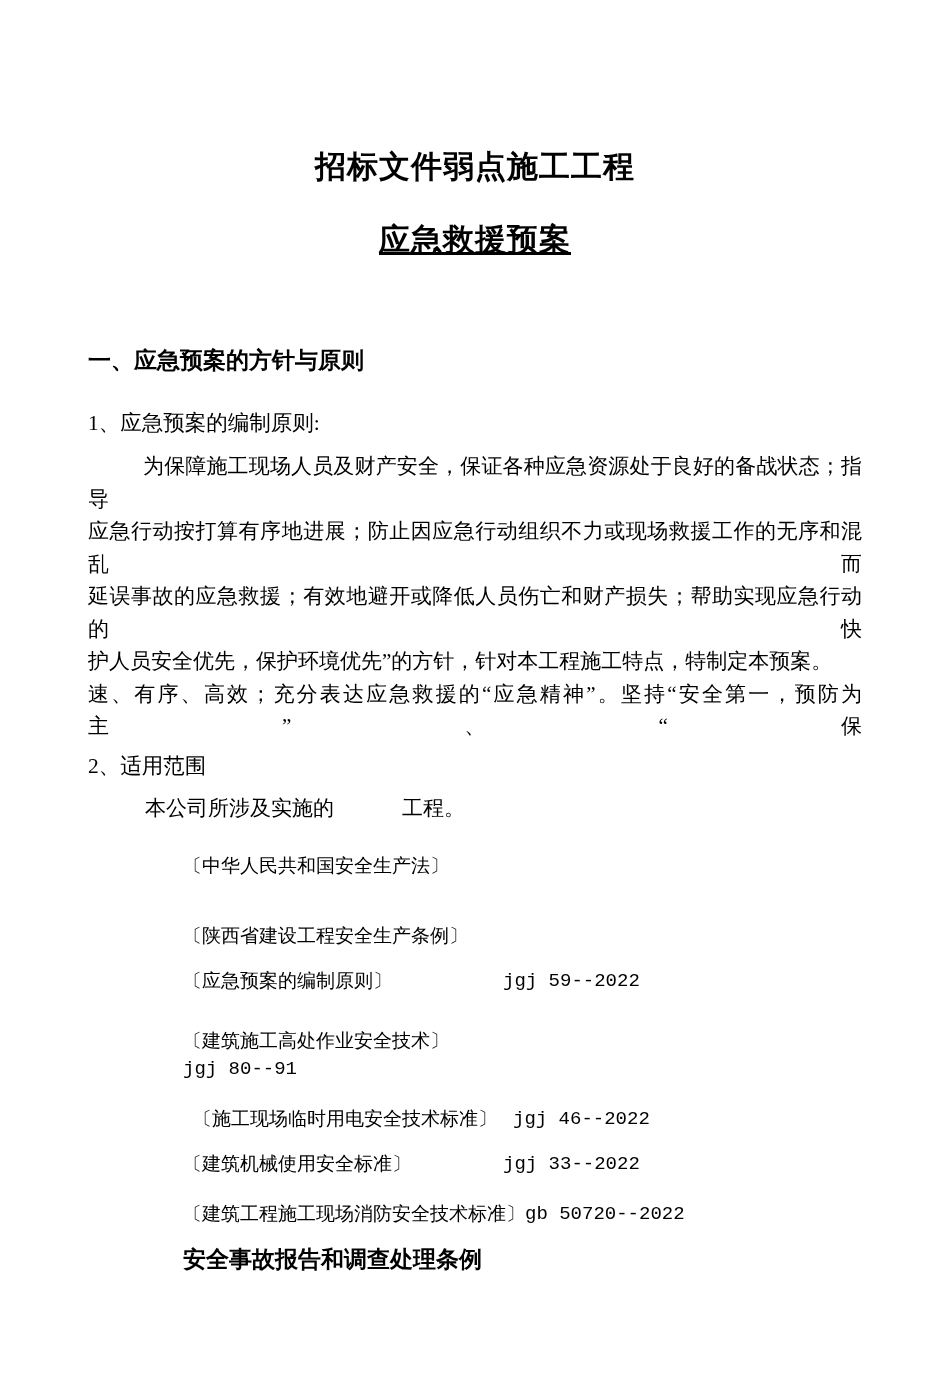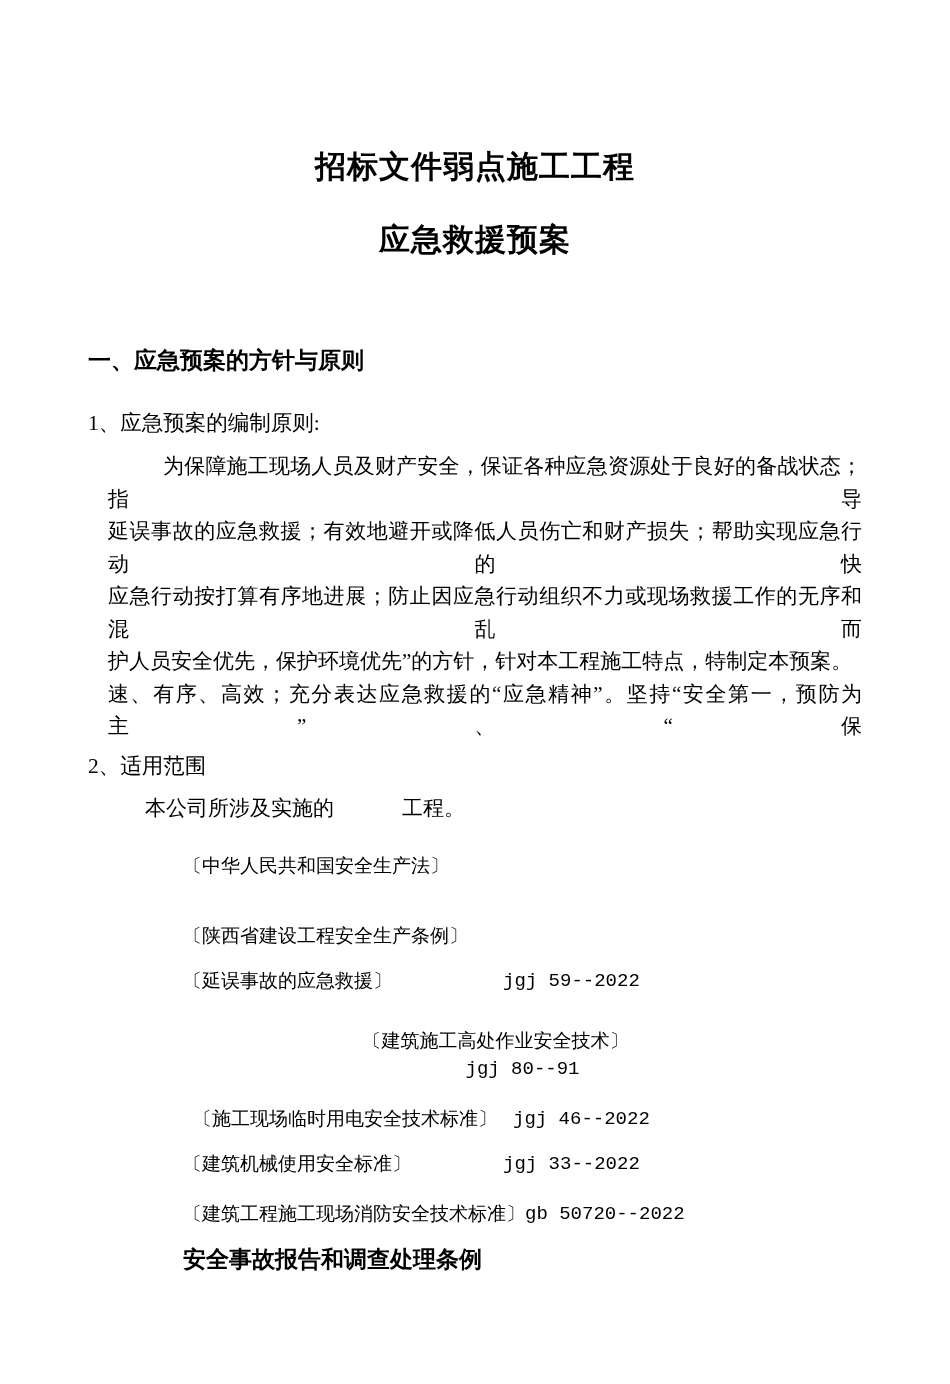--- a/index.html
+++ b/index.html
@@ -24,21 +24,21 @@
   
   .doc-title {
     font-family: "Liberation Sans", "DejaVu Sans", sans-serif;
     font-weight: bold;
     font-size: 31px;
     line-height: 44px;
     text-align: center;
     letter-spacing: 1px;
   }
   .doc-title.first { padding-top: 145px; }
-  .doc-title.second { margin-top: 29px; }
+  .doc-title.second { margin-top: 29px; text-decoration: underline; }
 
   
   .h-major {
     font-family: "Liberation Sans", "DejaVu Sans", sans-serif;
     font-weight: bold;
     font-size: 23px;
     line-height: 32px;
   }
   .h-major.one { margin-top: 82px; }
   .h-major.two { margin-top: 22px; }
@@ -46,21 +46,21 @@
   
   .h-sub {
     font-size: 21.5px;
     line-height: 28px;
     font-weight: normal;
   }
   .h-sub.first { margin-top: 33px; }
   .h-sub.second { margin-top: 9px; }
 
   
-  .paragraph { margin-top: 13px; margin-left: 20px; }
+  .paragraph { margin-top: 13px; }
   .pline {
     font-size: 21px;
     line-height: 32.5px;
     text-align: justify;
     text-align-last: justify;
     white-space: normal;
   }
   .pline.indent { text-indent: 55px; }
   .pline.last { text-align-last: left; }
 
@@ -76,21 +76,21 @@
     width: 68px;
   }
 
   
   .ref-list { margin: 0; padding: 0; }
   .ref-row {
     margin-left: 95px;
     font-size: 19px;
     line-height: 28px;
     display: flex;
-    align-items: center;
+    align-items: flex-start;
   }
   .ref-row .ref-label {
     display: inline-block;
     min-width: 320px;
   }
   .ref-row.no-code .ref-label { min-width: 0; }
   .ref-row .ref-code {
     font-family: "Liberation Mono", "DejaVu Sans Mono", monospace;
     font-size: 19px;
     white-space: pre;
@@ -115,22 +115,22 @@
   <div class="doc-title first">招标文件弱点施工工程</div>
 
   <div class="doc-title second">应急救援预案</div>
 
   <div class="h-major one">一、应急预案的方针与原则</div>
 
   <div class="h-sub first">1、应急预案的编制原则:</div>
 
   <div class="paragraph">
     <div class="pline indent">为保障施工现场人员及财产安全，保证各种应急资源处于良好的备战状态；指导</div>
+    <div class="pline">应急行动按打算有序地进展；防止因应急行动组织不力或现场救援工作的无序和混乱而</div>
     <div class="pline">延误事故的应急救援；有效地避开或降低人员伤亡和财产损失；帮助实现应急行动的快</div>
-    <div class="pline">应急行动按打算有序地进展；防止因应急行动组织不力或现场救援工作的无序和混乱而</div>
     <div class="pline last">护人员安全优先，保护环境优先”的方针，针对本工程施工特点，特制定本预案。</div>
     <div class="pline">速、有序、高效；充分表达应急救援的“应急精神”。坚持“安全第一，预防为主”、“保</div>
   </div>
 
   <div class="h-sub second">2、适用范围</div>
 
   <div class="scope-line">
     <span>本公司所涉及实施的</span><span class="blank-gap"></span><span>工程。</span>
   </div>
 
@@ -139,21 +139,21 @@
 
     <div class="ref-row no-code gap-1">
       <span class="ref-label">〔中华人民共和国安全生产法〕</span>
     </div>
 
     <div class="ref-row no-code gap-xl">
       <span class="ref-label">〔陕西省建设工程安全生产条例〕</span>
     </div>
 
     <div class="ref-row gap-sm">
-      <span class="ref-label">〔延误事故的应急救援〕</span>
+      <span class="ref-label">〔应急预案的编制原则〕</span>
       <span class="ref-code">jgj 59--2022</span>
     </div>
 
     <div class="ref-row gap-lg">
       <span class="ref-label">〔建筑施工高处作业安全技术〕</span>
       <span class="ref-code">jgj 80--91</span>
     </div>
 
     <div class="ref-row indent-sm gap-md">
       <span class="ref-label">〔施工现场临时用电安全技术标准〕</span>

